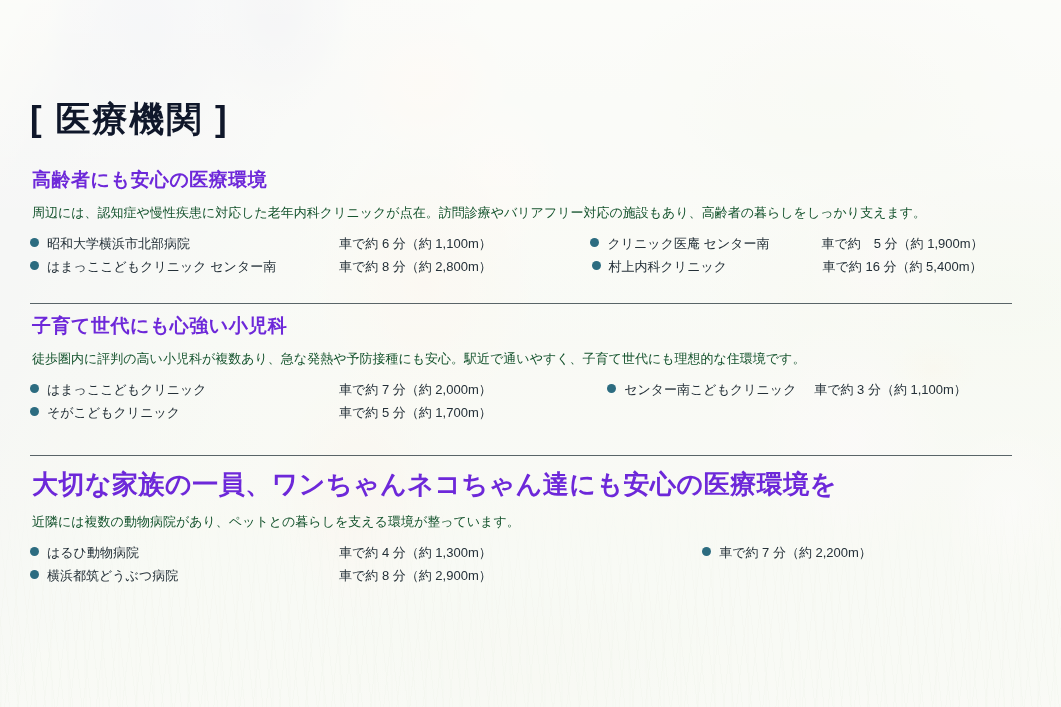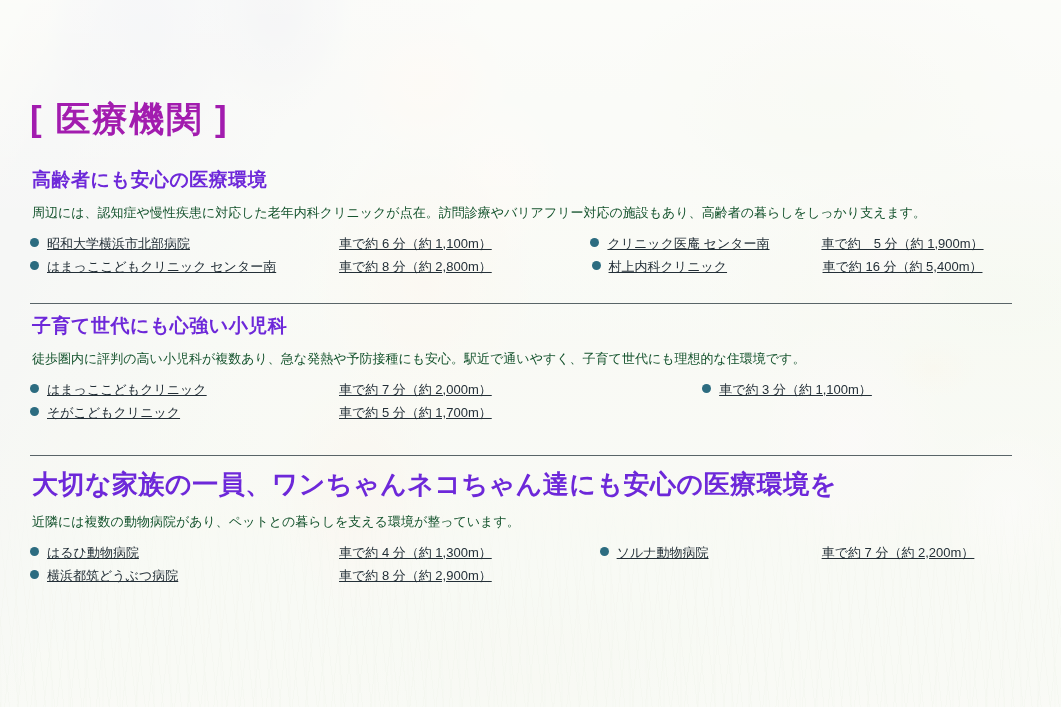--- a/index.html
+++ b/index.html
@@ -94,21 +94,21 @@
     padding: 0;
   }
 
   .page-title {
     position: absolute;
     left: 30px;
     top: 96px;
     font-size: 35px;
     font-weight: 700;
     letter-spacing: 2px;
-    color: #a21caf;
+    color: #0f172a;
     white-space: nowrap;
   }
 
   .section {
     position: absolute;
     left: 30px;
     width: 1002px;
   }
   #section-0 { top: 167px; }
   #section-1 { top: 313px; }
@@ -144,21 +144,20 @@
   .col-left  { width: 512px; }
   .col-right { width: 490px; align-items: center; }
 
   .poi {
     display: flex;
     align-items: baseline;
     font-size: 13px;
     color: #243038;
     line-height: 1.35;
     white-space: nowrap;
-    text-decoration: underline;
   }
   .bullet {
     flex: 0 0 auto;
     width: 9px;
     height: 9px;
     border-radius: 50%;
     background: #2c6c80;
     margin-right: 8px;
     position: relative;
     top: -1px;
@@ -250,20 +249,21 @@
           </div>
           <div class="poi">
             <span class="bullet"></span>
             <span class="poi-name">そがこどもクリニック</span>
             <span class="poi-dist">車で約 5 分（約 1,700m）</span>
           </div>
         </div>
         <div class="col col-right">
           <div class="poi">
             <span class="bullet"></span>
+            <span class="poi-name">センター南こどもクリニック</span>
             <span class="poi-dist">車で約 3 分（約 1,100m）</span>
           </div>
         </div>
       </div>
     </div>
 
     <div class="divider" id="divider-1"></div>
 
     <div class="section" id="section-2">
       <h2 class="section-heading">大切な家族の一員、ワンちゃんネコちゃん達にも安心の医療環境を</h2>
@@ -277,21 +277,20 @@
           </div>
           <div class="poi">
             <span class="bullet"></span>
             <span class="poi-name">横浜都筑どうぶつ病院</span>
             <span class="poi-dist">車で約 8 分（約 2,900m）</span>
           </div>
         </div>
         <div class="col col-right">
           <div class="poi">
             <span class="bullet"></span>
-            <span class="poi-name">ソルナ動物病院</span>
             <span class="poi-dist">車で約 7 分（約 2,200m）</span>
           </div>
         </div>
       </div>
     </div>
 
   </div>
 </div>
 
 </body></html>

